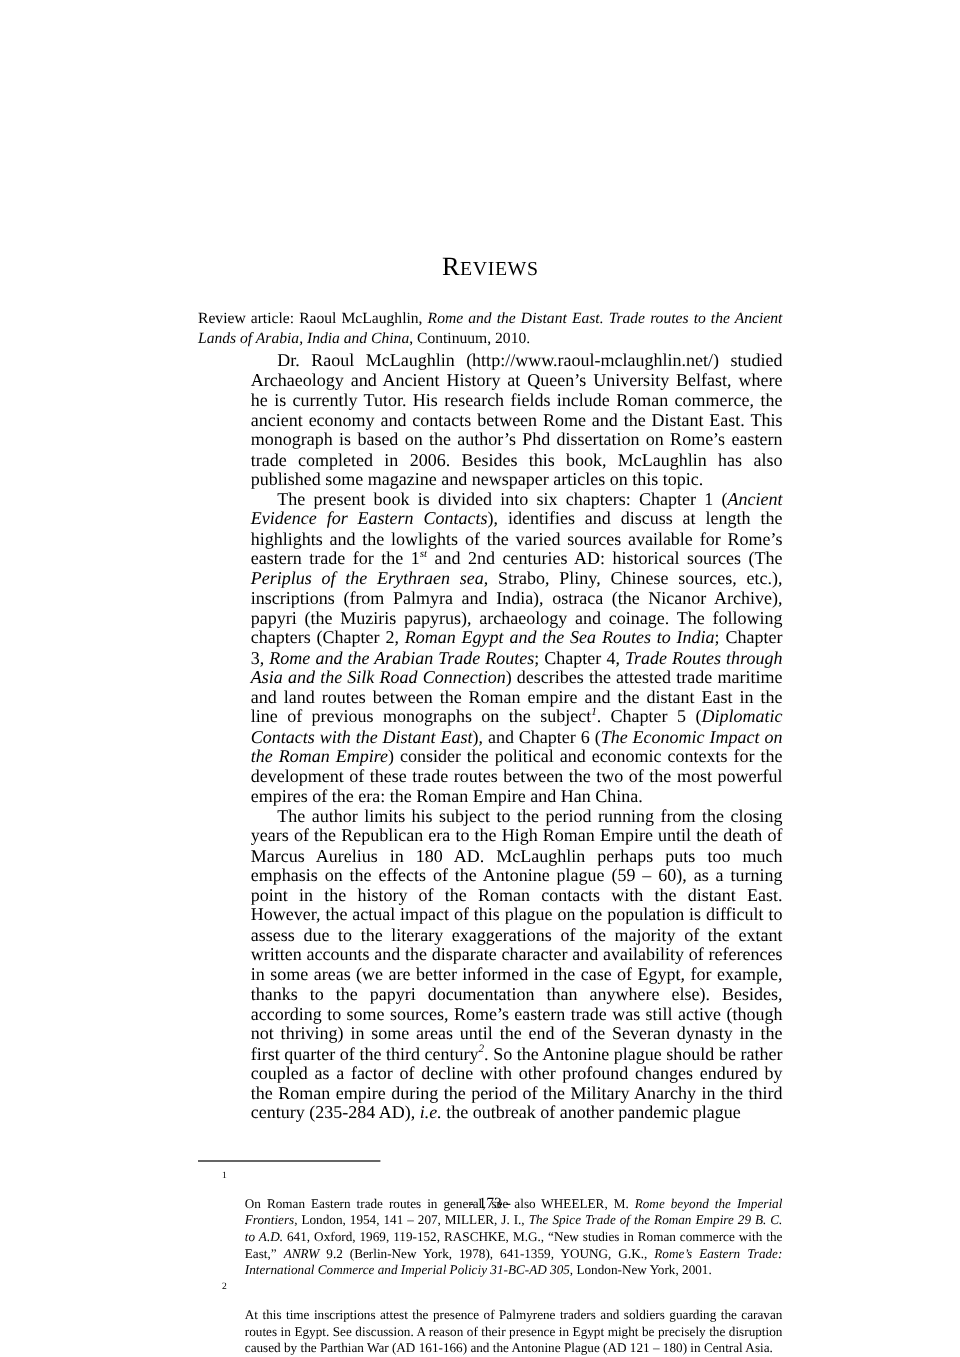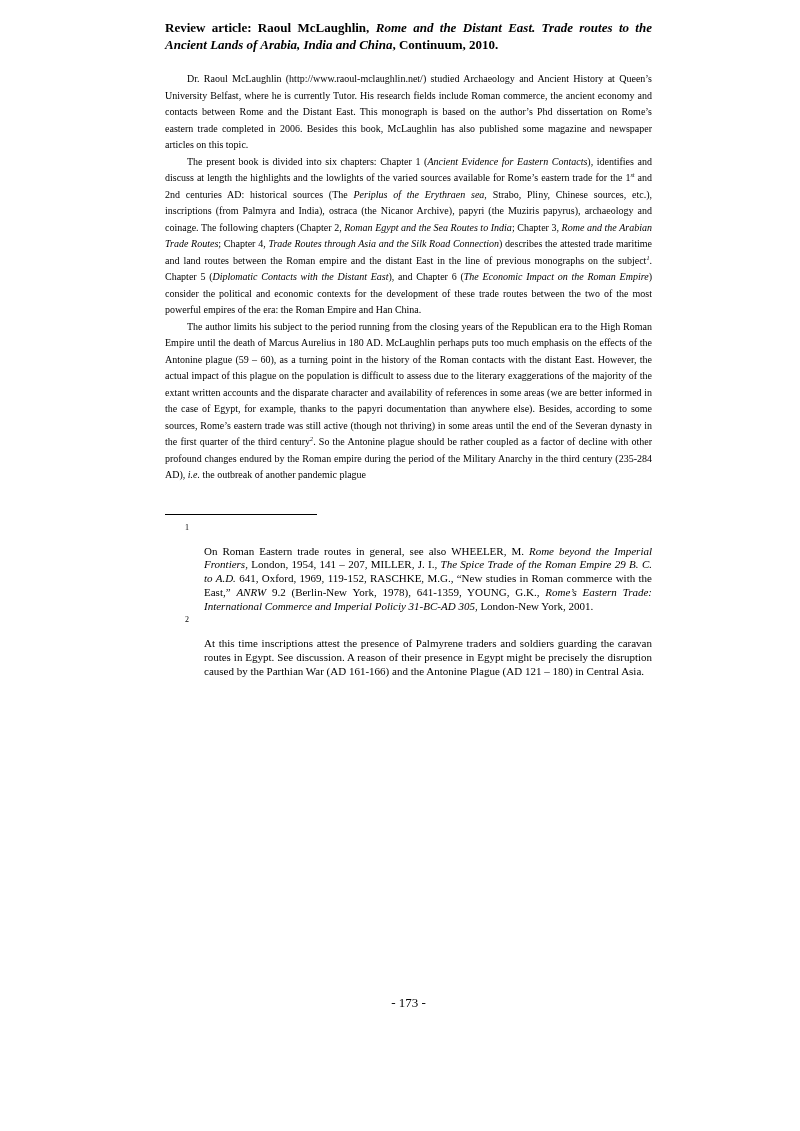--- a/index.html
+++ b/index.html
@@ -19,30 +19,30 @@
   .title {
     margin-top: 200px;
     text-align: center;
     font-weight: normal;
     letter-spacing: 0.5px;
   }
   .title-initial { font-size: 22px; }
   .title-rest { font-size: 16.5px; }
   .review-heading {
     margin-top: 20px;
-    margin-bottom: 18px;
+    margin-bottom: 3px;
     font-size: 13px;
     line-height: 16.5px;
     text-align: justify;
-    font-weight: bold;
   }
   .body-para {
-    font-size: 10px;
+    font-size: 15px;
     line-height: 16.5px;
     text-align: justify;
+    margin-left: 44px;
   }
   .body-para.indent { text-indent: 22px; }
   sup { font-size: 0.62em; line-height: 0; vertical-align: super; font-style: italic; }
   .footnote-sep {
     width: 152px;
     border-top: 1px solid #000;
     margin-top: 30px;
   }
   .footnotes { margin-top: 6px; }
   .footnote {
@@ -71,20 +71,21 @@
     top: 995px;
     width: 487px;
     text-align: center;
     font-size: 13px;
   }
 </style>
 </head>
 <body>
 
 <div class="content">
+  <h1 class="title"><span class="title-initial">R</span><span class="title-rest">EVIEWS</span></h1>
 
   <p class="review-heading"><span>Review article: Raoul McLaughlin, </span><span style="font-style: italic;">Rome and the Distant East. Trade routes to the Ancient Lands of Arabia, India and China</span><span>, Continuum, 2010.</span></p>
 
   <div>
       <p class="body-para indent"><span>Dr. Raoul McLaughlin (http://www.raoul-mclaughlin.net/) studied Archaeology and Ancient History at Queen’s University Belfast, where he is currently Tutor. His research fields include Roman commerce, the ancient economy and contacts between Rome and the Distant East. This monograph is based on the author’s Phd dissertation on Rome’s eastern trade completed in 2006. Besides this book, McLaughlin has also published some magazine and newspaper articles on this topic.</span></p>
       <p class="body-para indent"><span>The present book is divided into six chapters: Chapter 1 (</span><span style="font-style: italic;">Ancient Evidence for Eastern Contacts</span><span>), identifies and discuss at length the highlights and the lowlights of the varied sources available for Rome’s eastern trade for the 1</span><sup>st</sup><span> and 2nd centuries AD: historical sources (The </span><span style="font-style: italic;">Periplus of the Erythraen sea</span><span>, Strabo, Pliny, Chinese sources, etc.), inscriptions (from Palmyra and India), ostraca (the Nicanor Archive), papyri (the Muziris papyrus), archaeology and coinage. The following chapters (Chapter 2, </span><span style="font-style: italic;">Roman Egypt and the Sea Routes to India</span><span>; Chapter 3, </span><span style="font-style: italic;">Rome and the Arabian Trade Routes</span><span>; Chapter 4, </span><span style="font-style: italic;">Trade Routes through Asia and the Silk Road Connection</span><span>) describes the attested trade maritime and land routes between the Roman empire and the distant East in the line of previous monographs on the subject</span><sup>1</sup><span>. Chapter 5 (</span><span style="font-style: italic;">Diplomatic Contacts with the Distant East</span><span>), and Chapter 6 (</span><span style="font-style: italic;">The Economic Impact on the Roman Empire</span><span>) consider the political and economic contexts for the development of these trade routes between the two of the most powerful empires of the era: the Roman Empire and Han China.</span></p>
       <p class="body-para indent"><span>The author limits his subject to the period running from the closing years of the Republican era to the High Roman Empire until the death of Marcus Aurelius in 180 AD. McLaughlin perhaps puts too much emphasis on the effects of the Antonine plague (59 – 60), as a turning point in the history of the Roman contacts with the distant East. However, the actual impact of this plague on the population is difficult to assess due to the literary exaggerations of the majority of the extant written accounts and the disparate character and availability of references in some areas (we are better informed in the case of Egypt, for example, thanks to the papyri documentation than anywhere else). Besides, according to some sources, Rome’s eastern trade was still active (though not thriving) in some areas until the end of the Severan dynasty in the first quarter of the third century</span><sup>2</sup><span>. So the Antonine plague should be rather coupled as a factor of decline with other profound changes endured by the Roman empire during the period of the Military Anarchy in the third century (235-284 AD), </span><span style="font-style: italic;">i.e.</span><span> the outbreak of another pandemic plague</span></p>
     </div>
 
   <div class="footnote-sep"></div>

